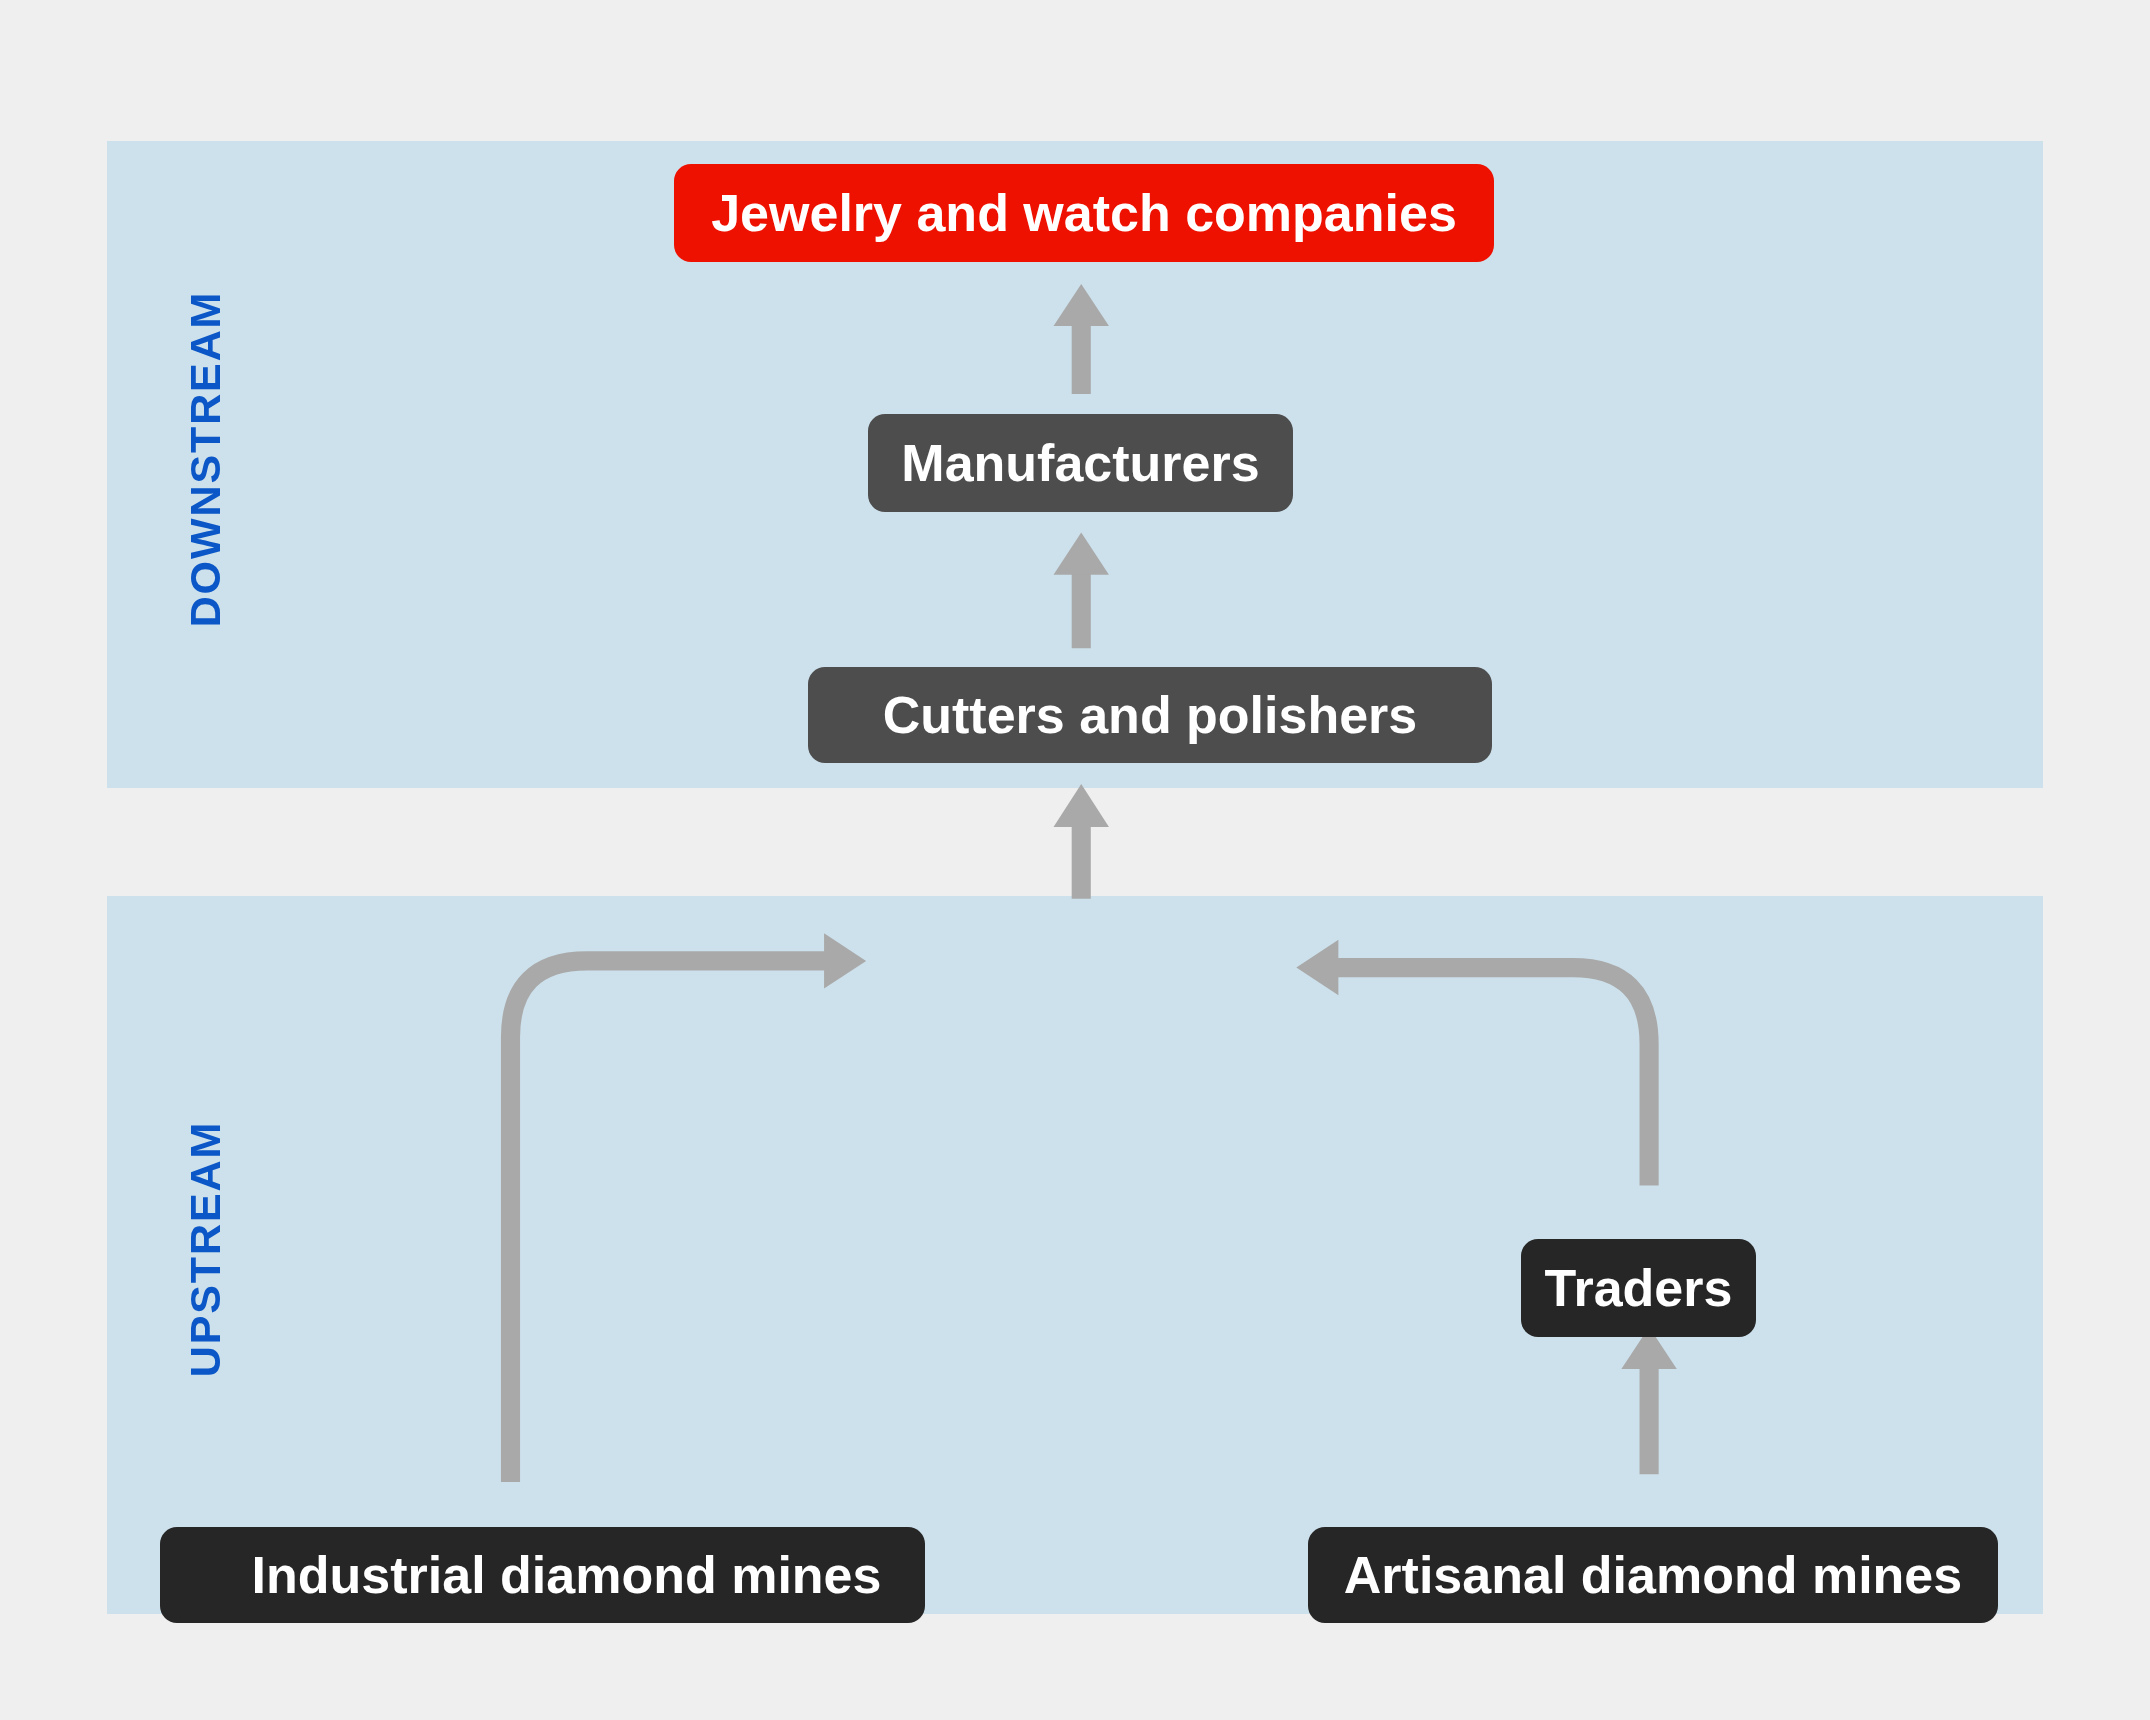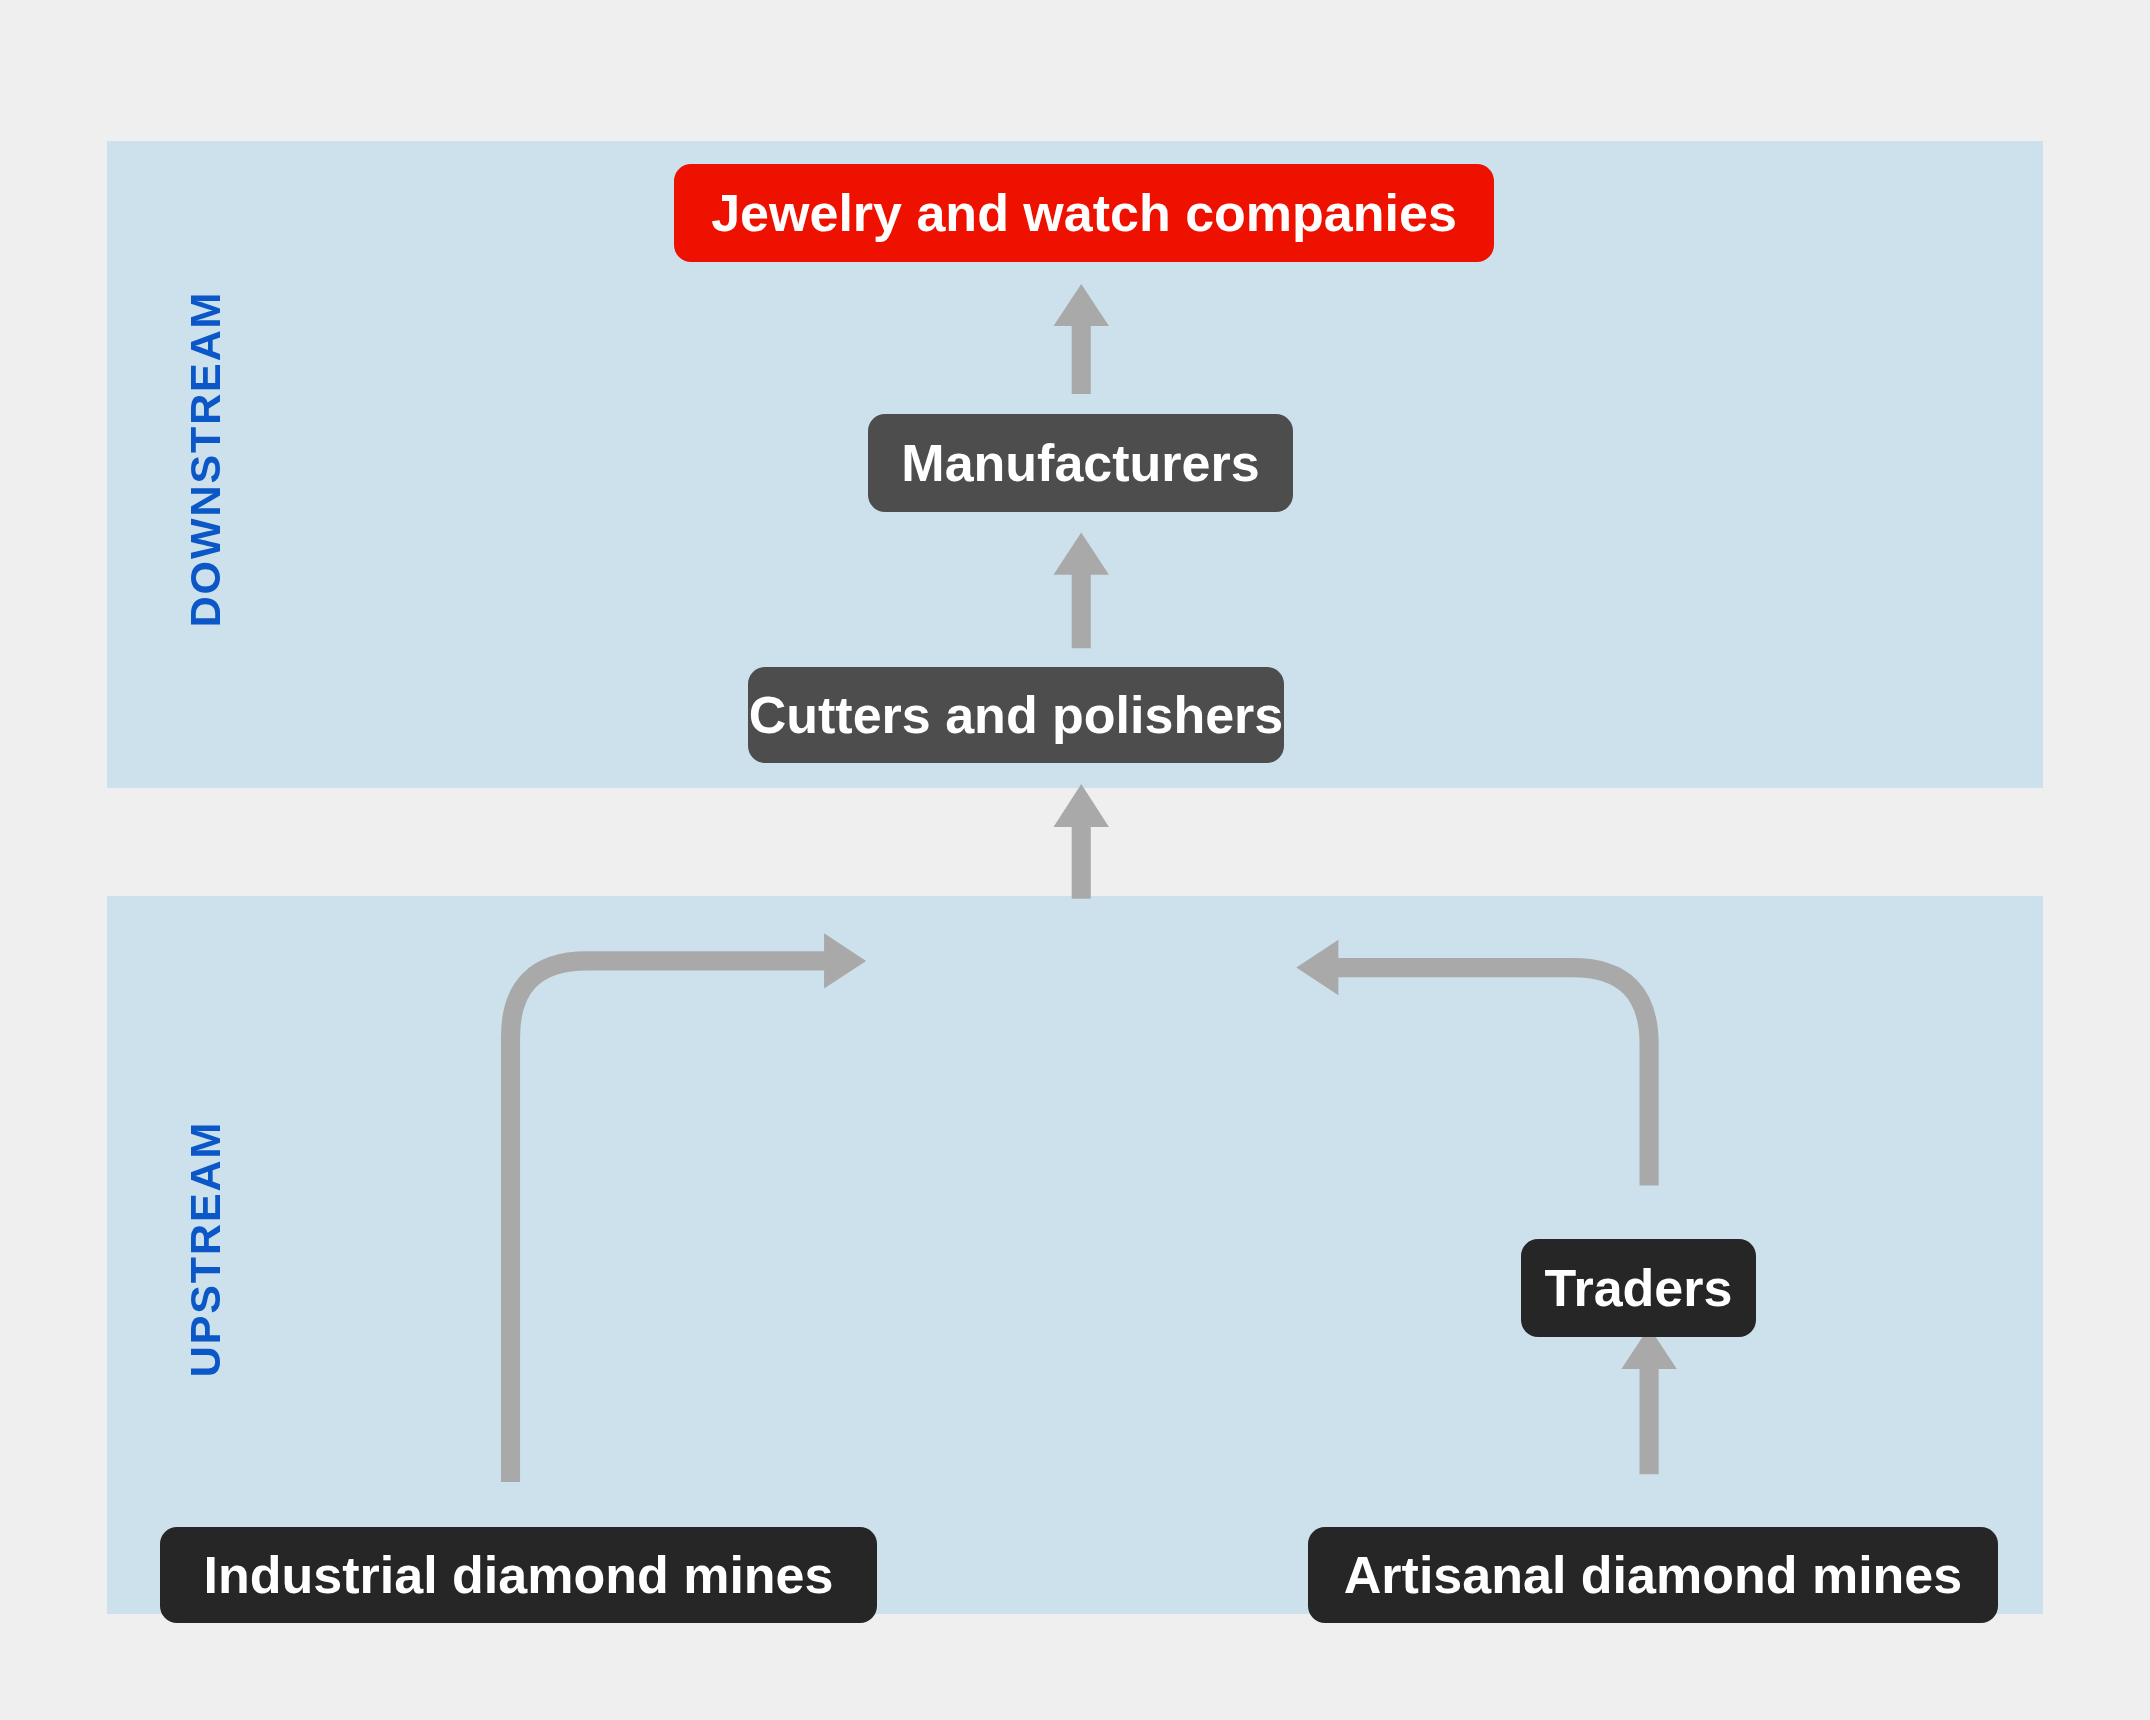--- a/index.html
+++ b/index.html
@@ -41,24 +41,24 @@
     color:var(--node-text);
     font-size:52px;font-weight:bold;
     border-radius:17px;
     white-space:nowrap;
   }
   .node.red{background:var(--highlight-red);}
   .node.gray{background:var(--node-gray);}
   .node.dark{background:var(--node-dark);margin-top:36px;}
   .node.jewelry{left:674px;top:164px;width:820px;height:98px;}
   .node.manufacturers{left:868px;top:414px;width:425px;height:98px;}
-  .node.cutters{left:748px;top:667px;width:536px;height:96px;}
+  .node.cutters{left:808px;top:667px;width:684px;height:96px;}
   .node.trading{left:889px;top:918px;width:384px;height:96px;}
   .node.traders{left:1521px;top:1203px;width:235px;height:98px;}
-  .node.industrial{left:160px;top:1491px;width:717px;height:96px;}
+  .node.industrial{left:160px;top:1491px;width:717px;height:96px;padding-left:48px;}
   .node.artisanal{left:1308px;top:1491px;width:690px;height:96px;}
   svg.arrows{position:absolute;inset:0;pointer-events:none;}
   svg.arrows path.shaft{stroke:var(--arrow-gray);stroke-width:20px;fill:none;}
   svg.arrows polygon.head{fill:var(--arrow-gray);}
 </style>
 </head>
 <body>
 
 <div class="stage">
 

